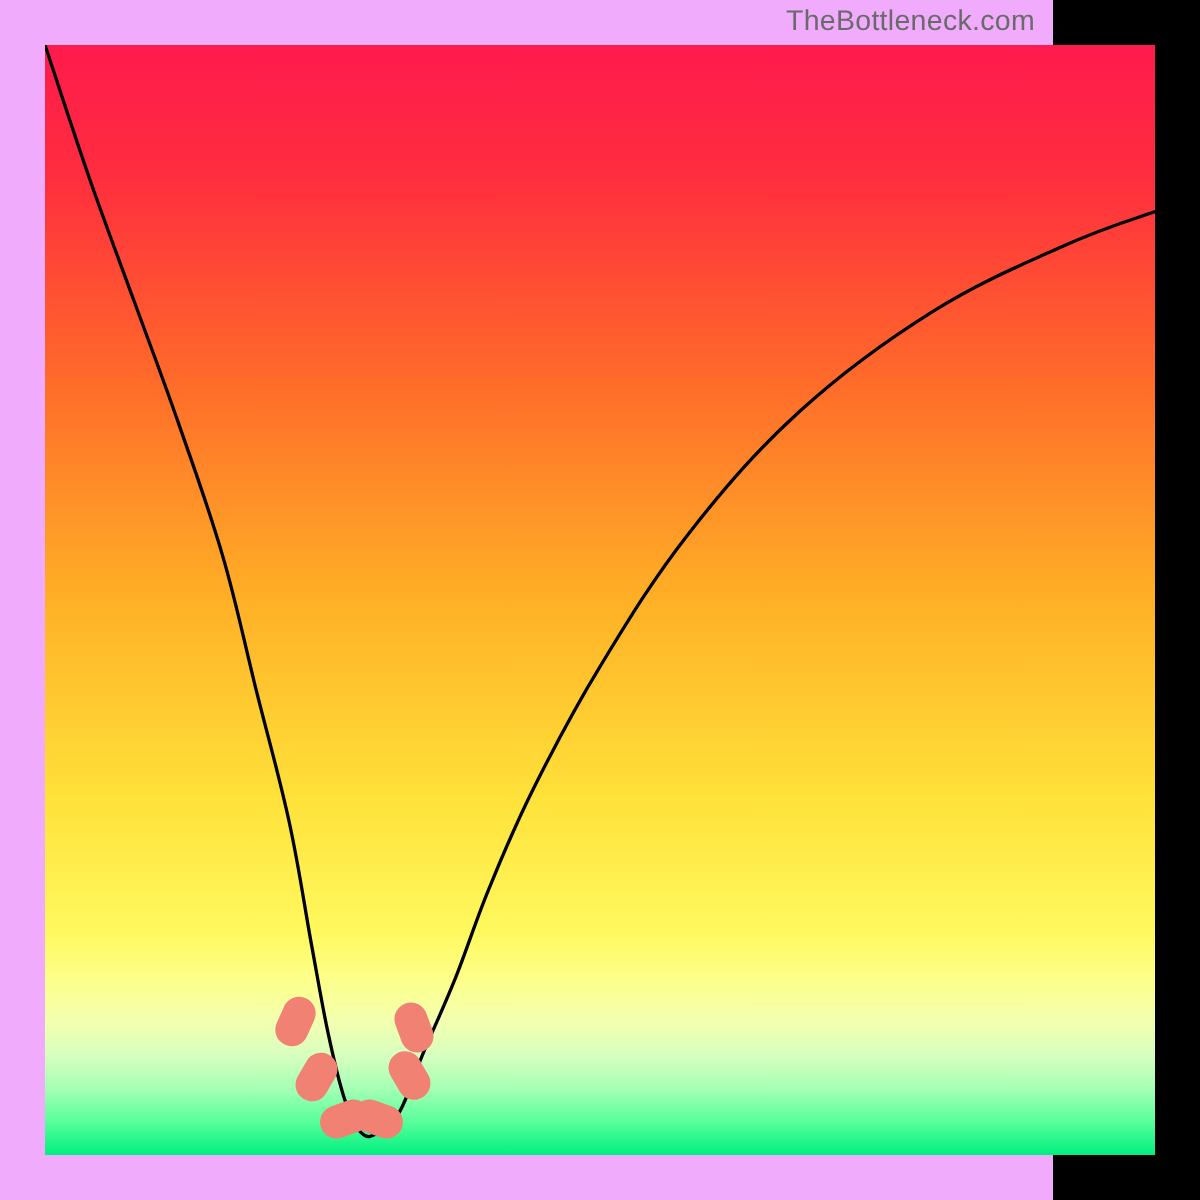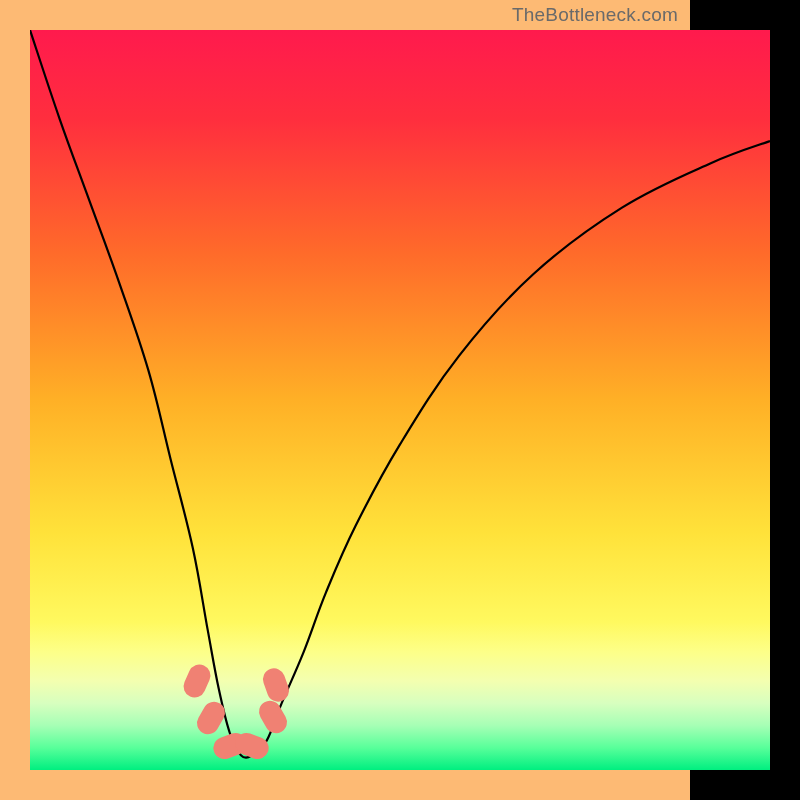--- a/index.html
+++ b/index.html
@@ -9,21 +9,22 @@
     height: 800px;
     overflow: hidden;
     background: #000;
     font-family: Arial, Helvetica, sans-serif;
   }
   .frame {
     position: absolute;
     top: 0; left: 0;
     width: 690px;
     height: 800px;
-    background: #fdba74;
+    background: #f0abfc;
+    padding-left: 12px;
   }
   .plot-area {
     position: absolute;
     top: 30px;
     left: 30px;
     width: 740px;
     height: 740px;
     overflow: hidden;
   }
   .gradient {

